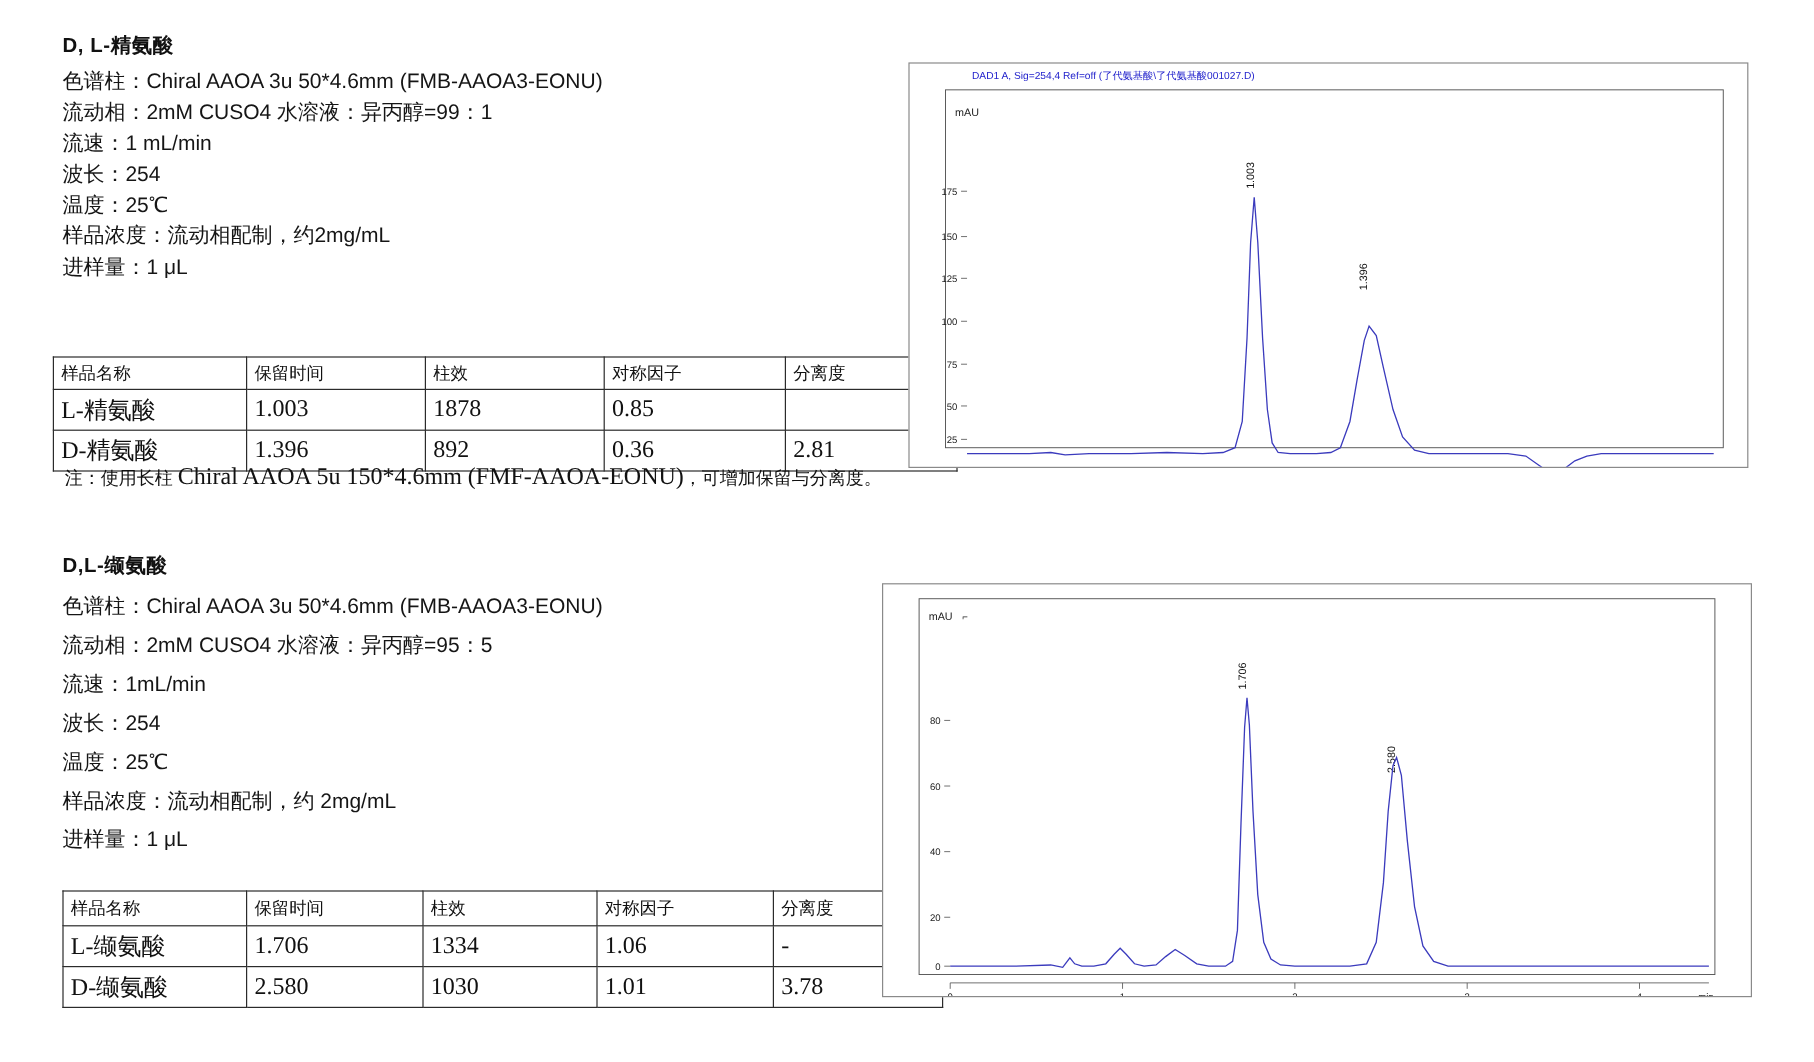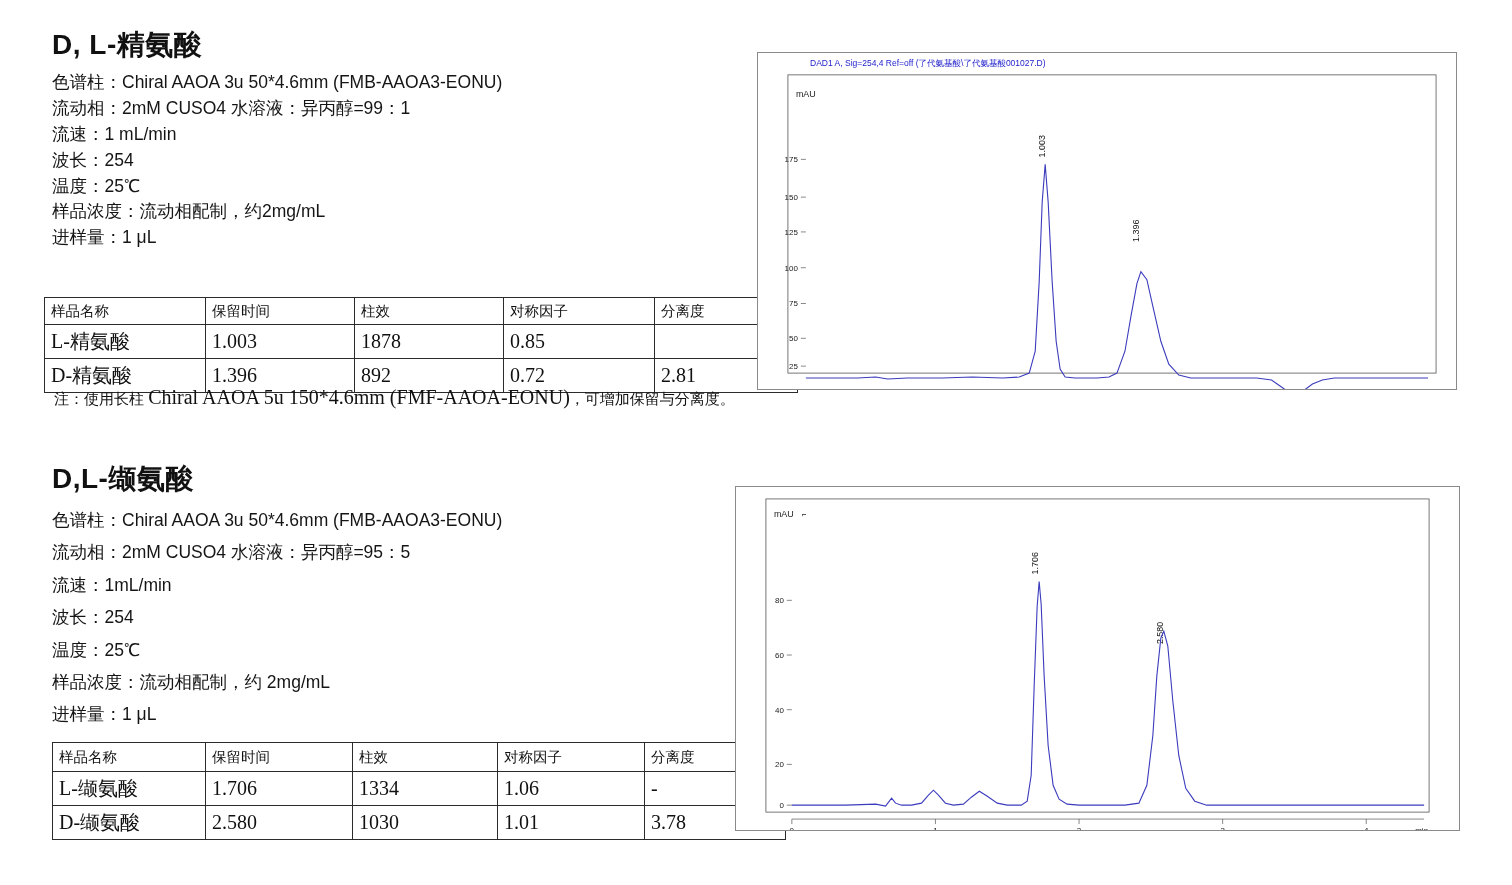--- a/index.html
+++ b/index.html
@@ -16,21 +16,21 @@
     overflow: hidden;
   }
   .section {
     position: absolute;
   }
   
   #sec1 { left: 52px; top: 26px; width: 660px; }
   #sec2 { left: 52px; top: 460px; width: 680px; }
 
   .doc-title {
-    font-size: 28px;
+    font-size: 17px;
     font-weight: bold;
     letter-spacing: 0.5px;
     margin: 0 0 6px 0;
     color: #111;
   }
   .spec-line {
     font-size: 17.5px;
     line-height: 1.48;
     color: #151515;
     white-space: nowrap;
@@ -152,21 +152,21 @@
     <td>L-精氨酸</td>
     <td>1.003</td>
     <td>1878</td>
     <td>0.85</td>
     <td></td>
   </tr>
   <tr>
     <td>D-精氨酸</td>
     <td>1.396</td>
     <td>892</td>
-    <td>0.72</td>
+    <td>0.36</td>
     <td>2.81</td>
   </tr>
 </tbody>
   </table>
 
 <div id="note1"><span>注：使用长柱 </span><span class="lat">Chiral AAOA 5u 150*4.6mm (FMF-AAOA-EONU)</span><span>，可增加保留与分离度。</span></div>
 
 <div class="chrom" id="chrom1">
   <div class="chrom-header">DAD1 A, Sig=254,4 Ref=off (了代氨基酸\了代氨基酸001027.D)</div>
   <svg viewBox="0 0 700 338" preserveAspectRatio="none">

